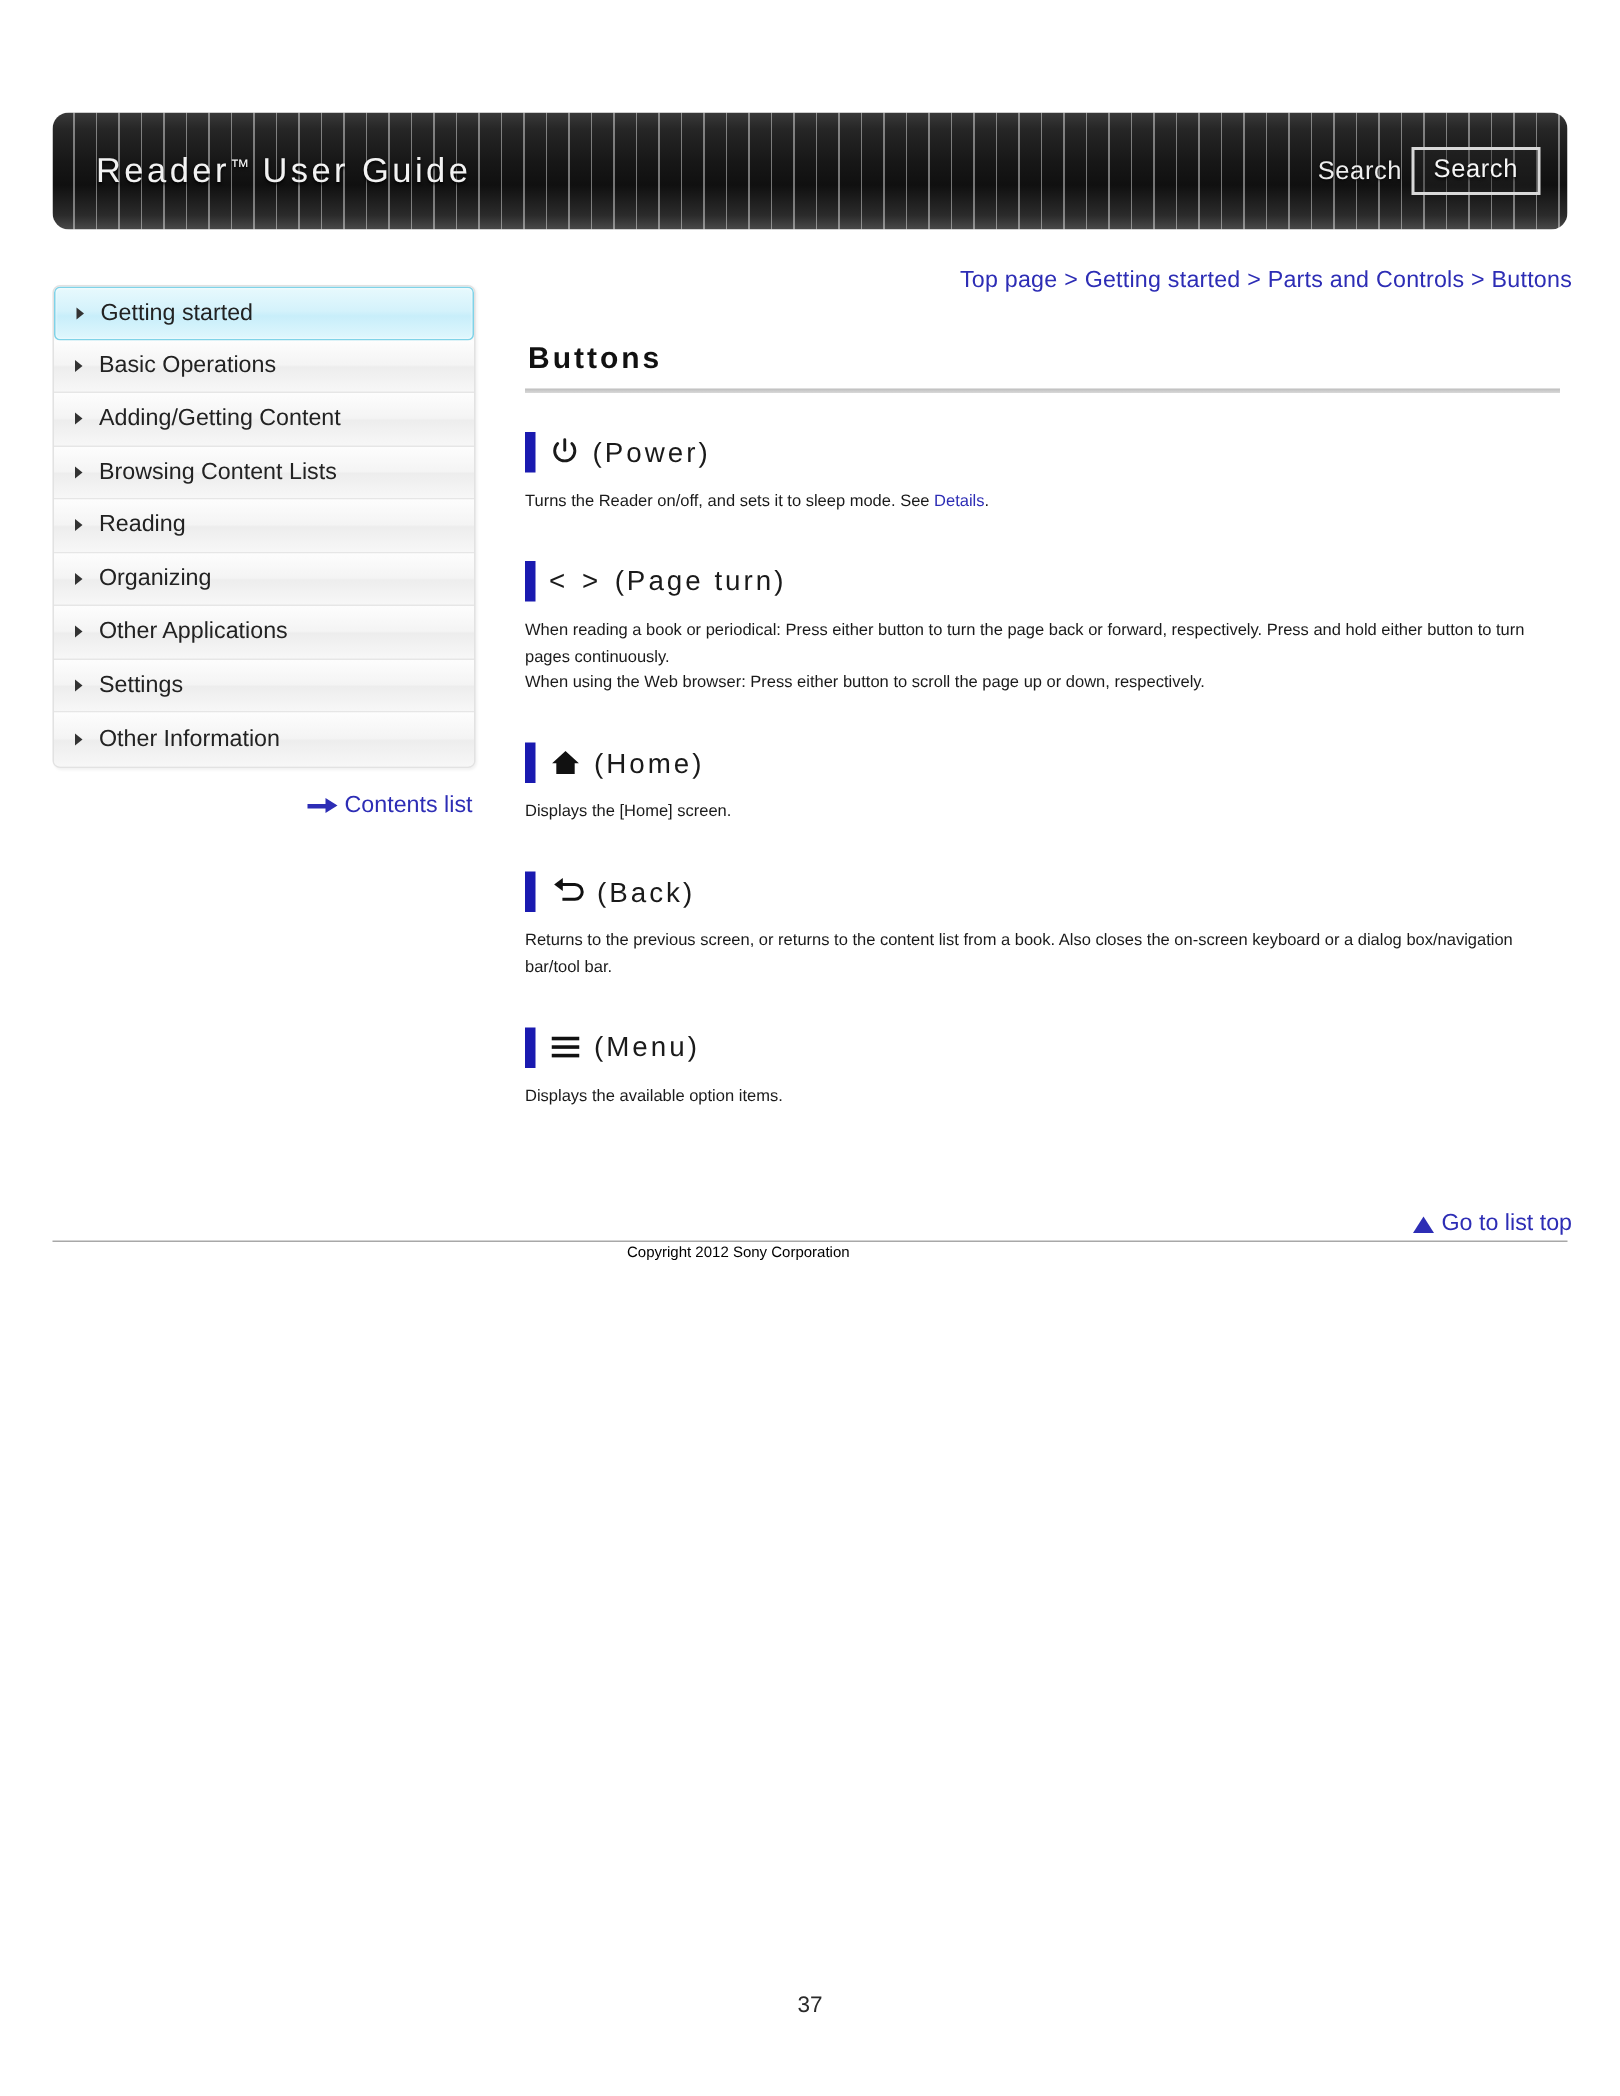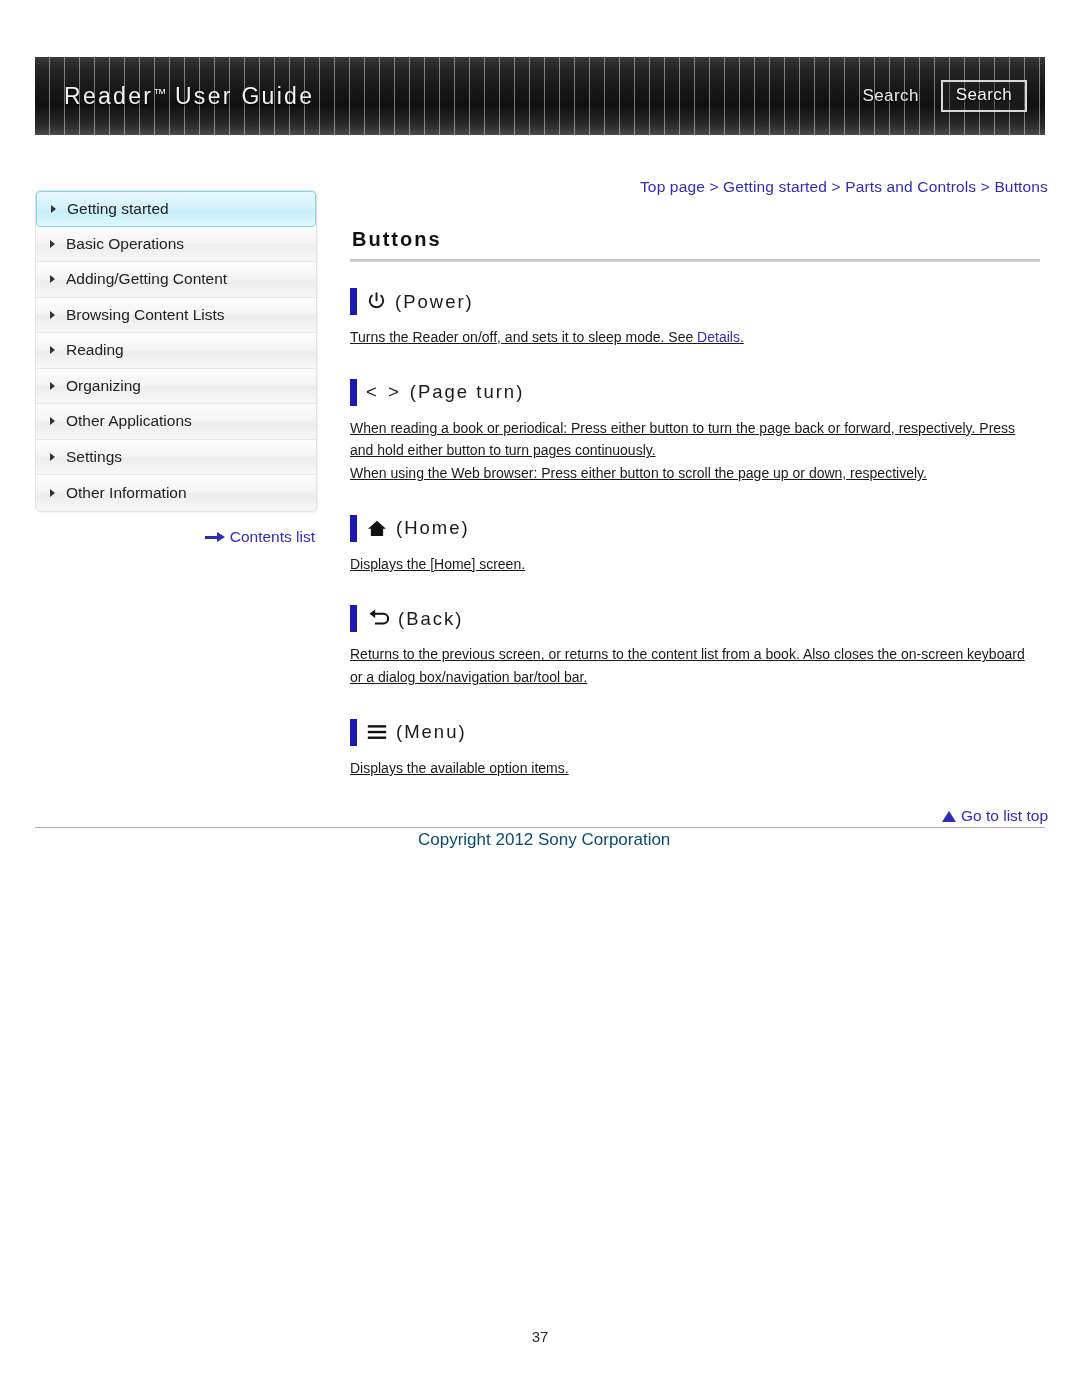--- a/index.html
+++ b/index.html
@@ -13,37 +13,38 @@
     position: relative;
     font-family: "Liberation Sans", sans-serif;
     color: #1a1a1a;
     overflow: hidden;
   }
 
   
   .header {
     position: absolute;
     left: 35px;
-    top: 57px;
+    top: 75px;
     width: 1010px;
     height: 78px;
     background:
       repeating-linear-gradient(to right,
         rgba(255,255,255,0.00) 0px,
         rgba(255,255,255,0.00) 14px,
         rgba(255,255,255,0.42) 14px,
         rgba(255,255,255,0.42) 15px),
       linear-gradient(to bottom,
         #3a3a3a 0%,
         #262626 14%,
         #171717 42%,
         #101010 62%,
         #2b2b2b 88%,
         #4a4a4a 100%);
     overflow: hidden;
+    border-radius: 11px;
   }
   .header-title {
     position: absolute;
     left: 29px;
     top: 50%;
     transform: translateY(-50%);
     color: #f2f2f2;
     font-size: 23px;
     letter-spacing: 2.3px;
     white-space: nowrap;
@@ -54,21 +55,21 @@
     vertical-align: 6px;
     letter-spacing: 0;
   }
   .header-actions {
     position: absolute;
     right: 18px;
     top: 50%;
     transform: translateY(-50%);
     display: flex;
     align-items: center;
-    gap: 22px;
+    gap: 6px;
   }
   .header-search {
     color: #ededed;
     font-size: 17px;
     letter-spacing: 0.4px;
     text-shadow: 0 1px 2px rgba(0,0,0,0.9);
   }
   .header-print {
     color: #f5f5f5;
     font-size: 17px;
@@ -213,25 +214,24 @@
     color: #1a1a1a;
     white-space: nowrap;
   }
   .pageturn-glyph {
     font-size: 18.5px;
     letter-spacing: 3px;
     color: #1a1a1a;
     margin-right: 8px;
   }
   .sec-body {
-    font-size: 14px;
+    font-size: 11px;
     line-height: 1.62;
     color: #1a1a1a;
     margin: 0;
-    text-decoration: underline;
   }
   .lnk { color: #2d2db5; }
 
   .sec.power   { margin-bottom: 30px; margin-top: 15px; }
   .sec.pageturn{ margin-bottom: 30px; }
   .sec.home    { margin-bottom: 30px; }
   .sec.back    { margin-bottom: 30px; }
 
   
   .go-top {
@@ -256,22 +256,22 @@
     left: 35px;
     top: 827px;
     width: 1010px;
     height: 1px;
     background: #a8a8a8;
   }
   .copyright {
     position: absolute;
     left: 418px;
     top: 830px;
-    font-size: 17px;
-    color: #0c4a6e;
+    font-size: 10px;
+    color: #000000;
   }
   .page-number {
     position: absolute;
     left: 0;
     top: 1328px;
     width: 1080px;
     text-align: center;
     font-size: 15px;
     color: #2a2a2a;
   }

